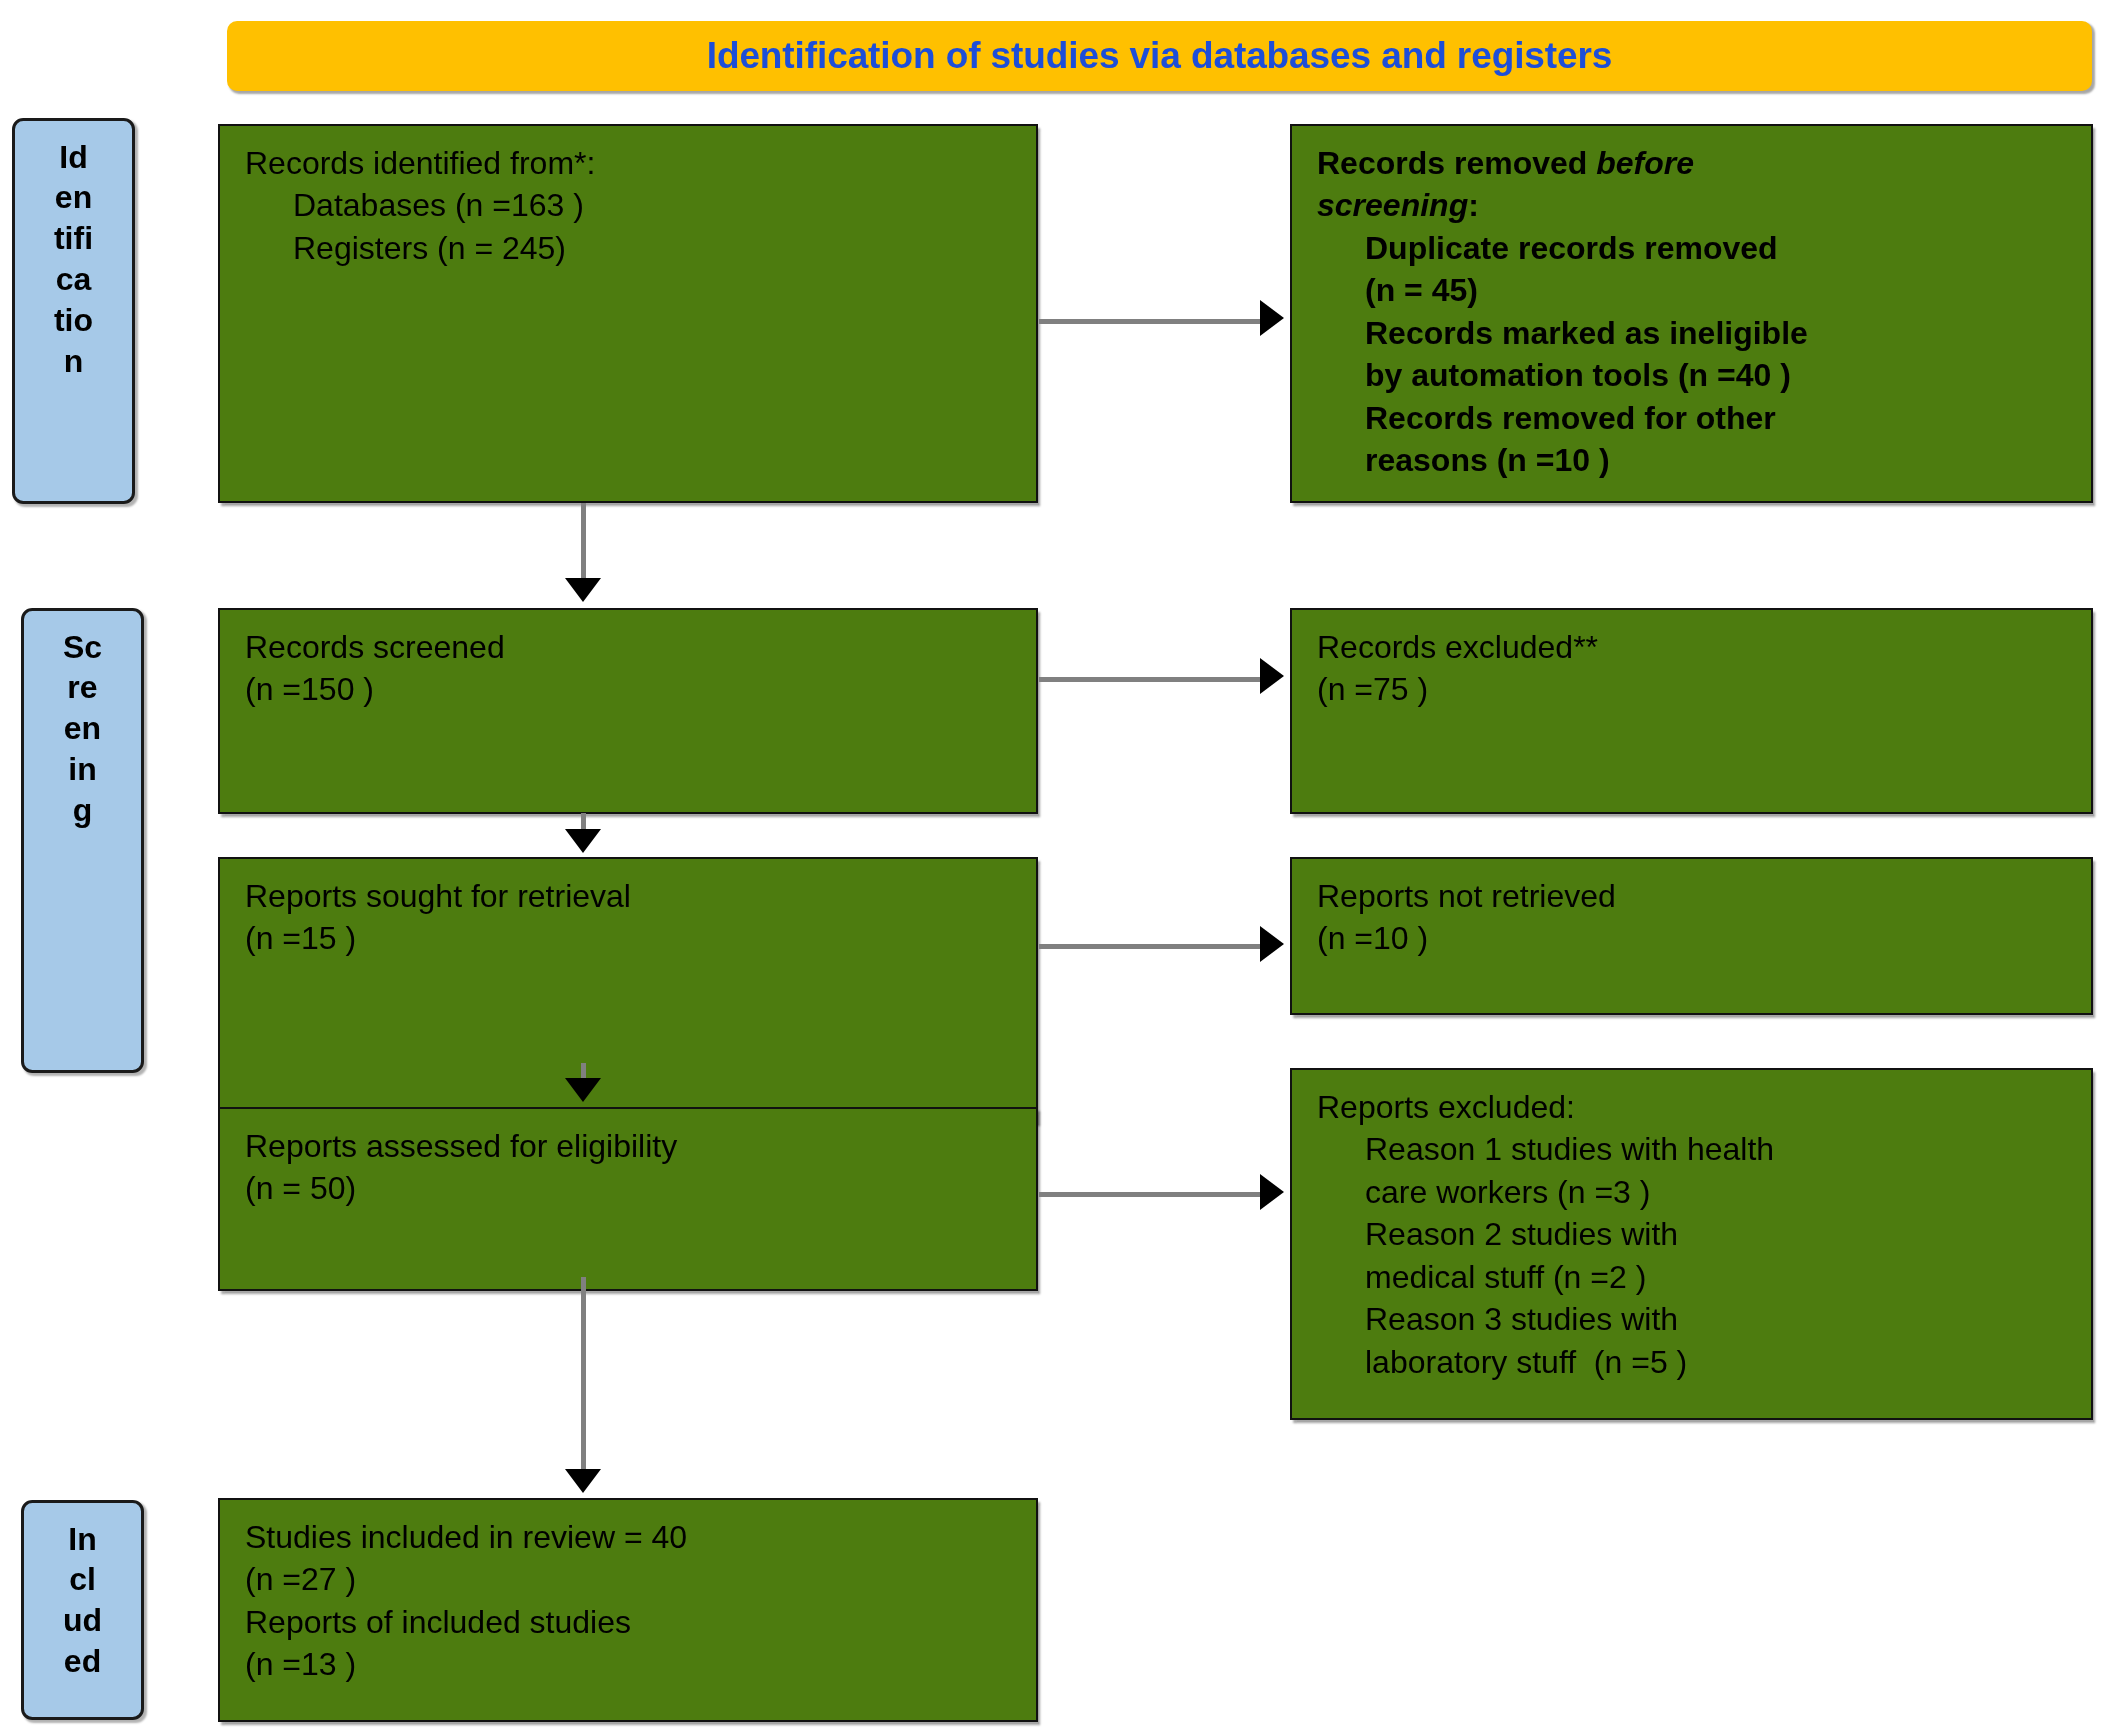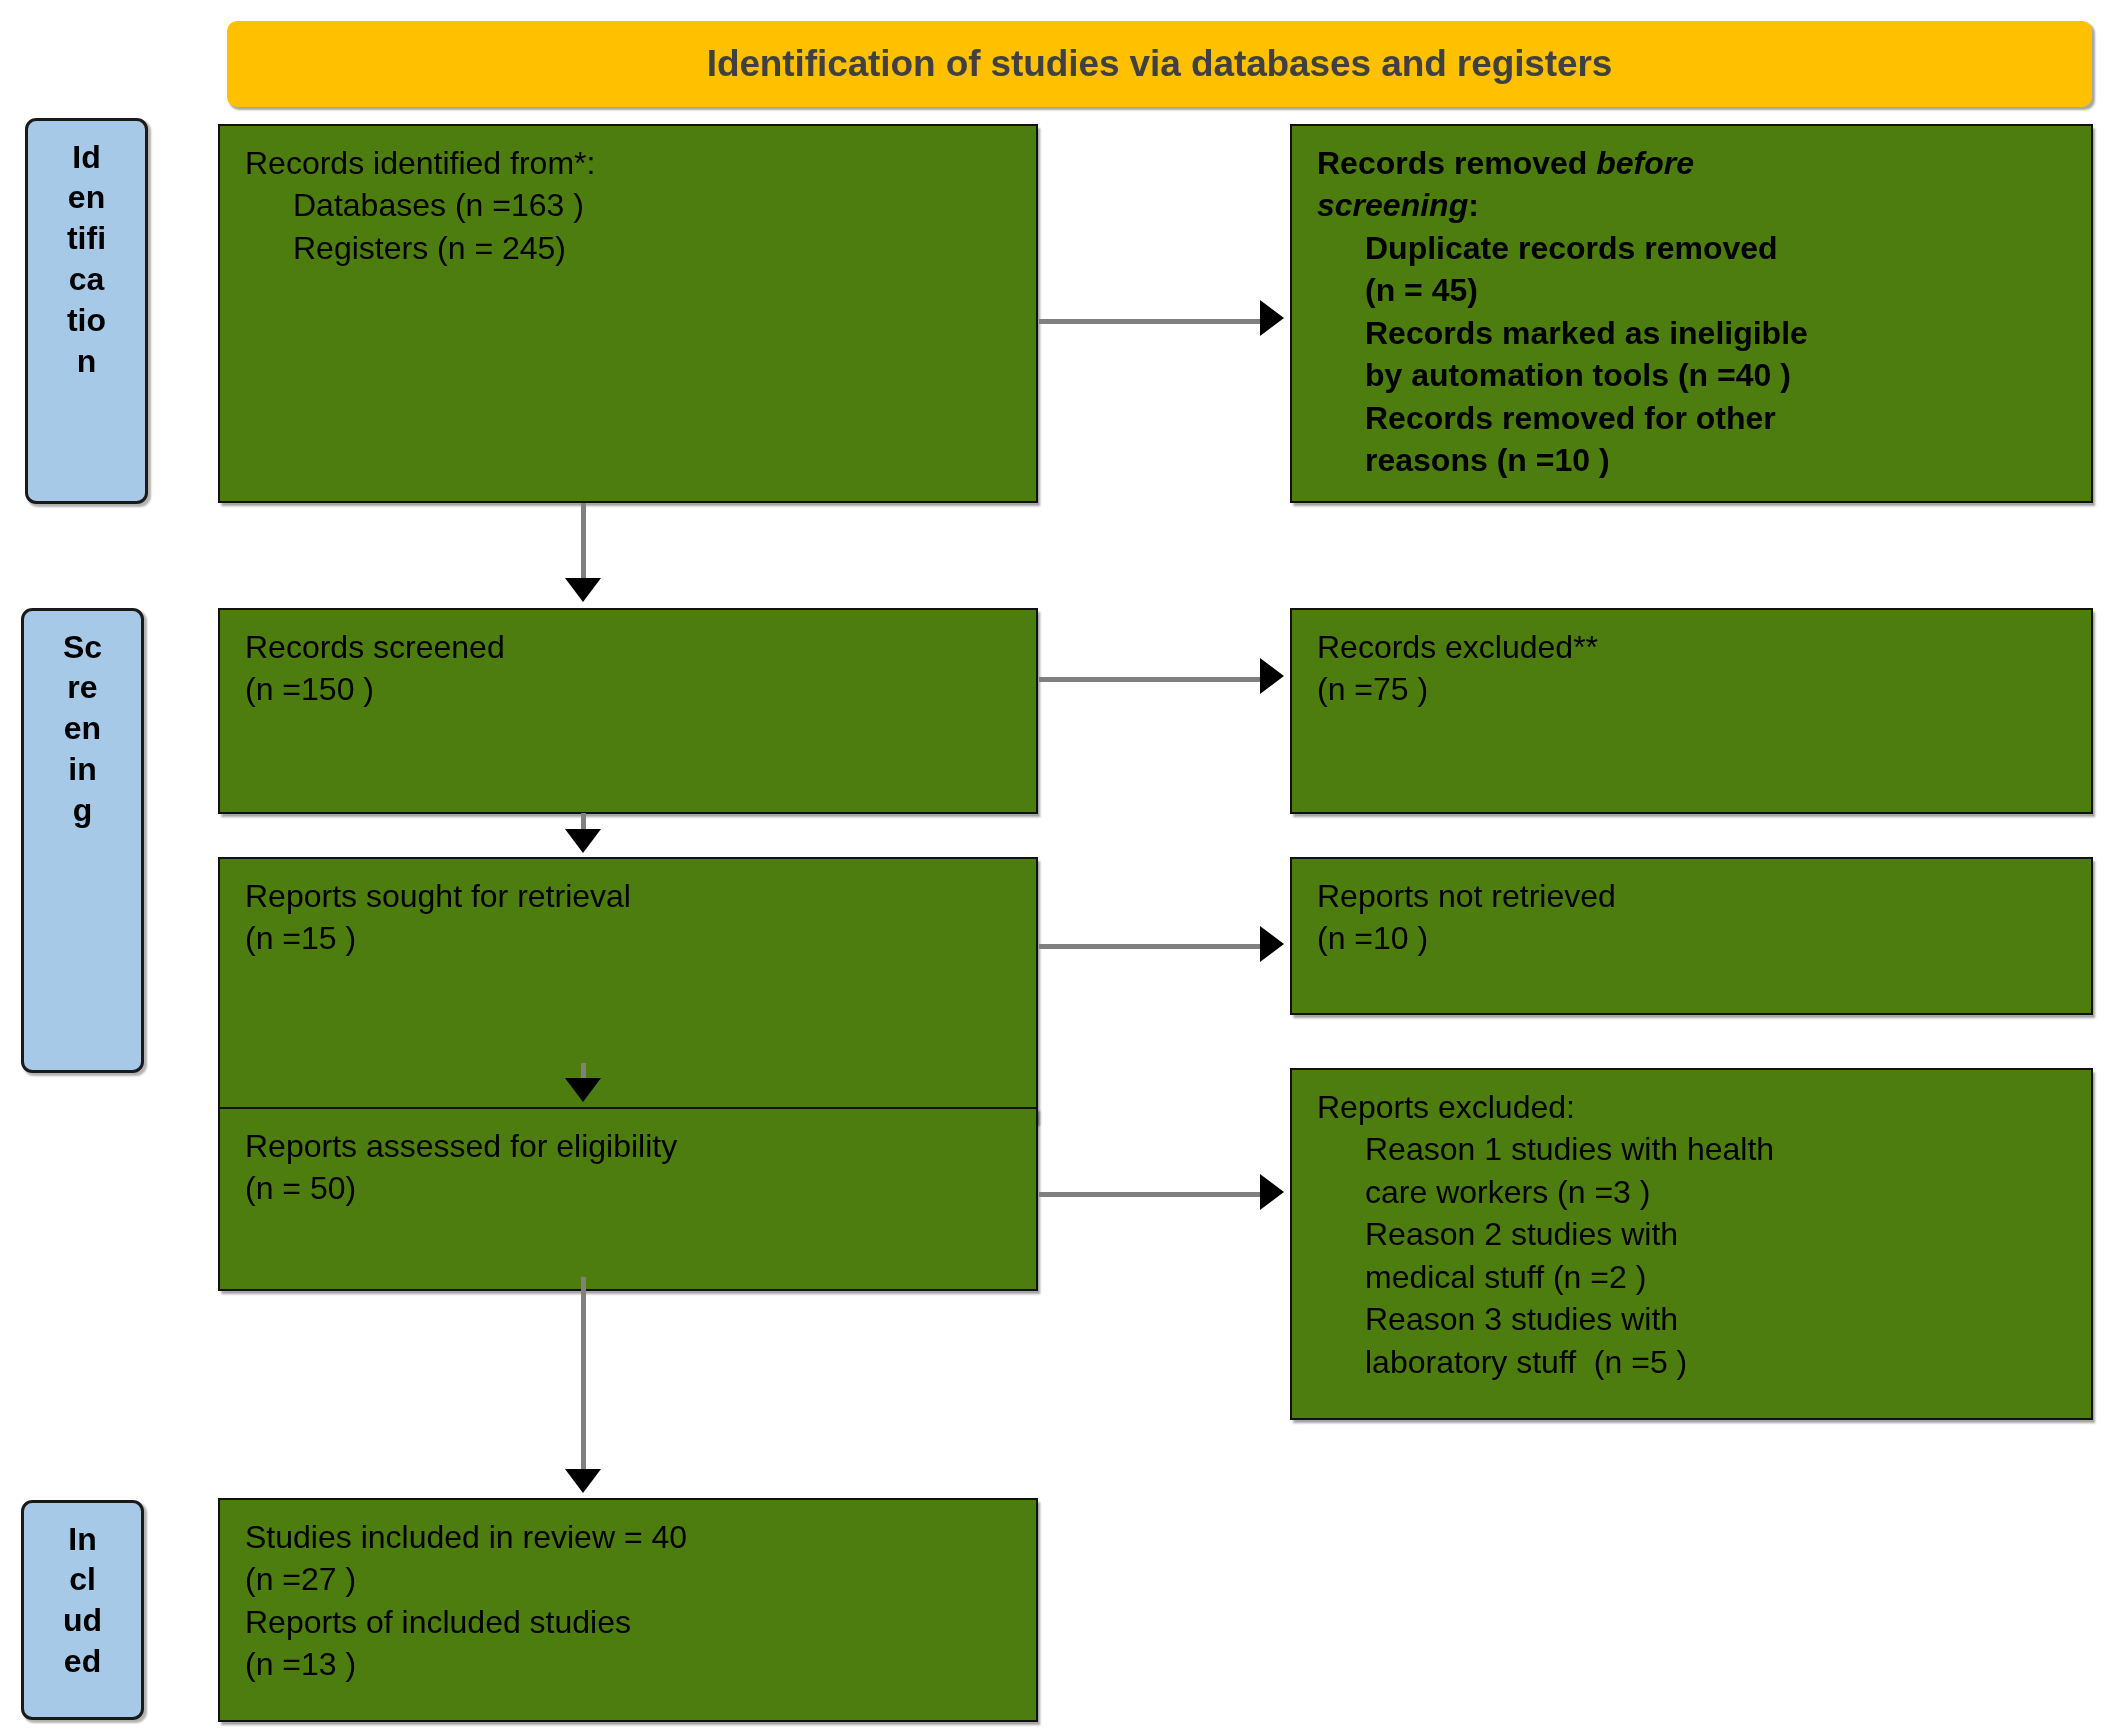--- a/index.html
+++ b/index.html
@@ -17,28 +17,28 @@
     background: #ffffff;
     overflow: hidden;
   }
 
   
   .header-banner {
     position: absolute;
     left: 227px;
     top: 21px;
     width: 1865px;
-    height: 86px;
+    height: 70px;
     background: #FFC000;
     border-radius: 10px;
     box-shadow: 2.1px 2.8px 2.1px rgba(0,0,0,0.35);
     display: flex;
     align-items: center;
     justify-content: center;
-    color: #404040;
+    color: #1d4ed8;
     font-weight: bold;
     font-size: 37px;
     letter-spacing: -0.1px;
   }
 
   
   .stage-bar {
     position: absolute;
     background: #A6C9E8;
     border: 3.5px solid #1a1a1a;
@@ -53,21 +53,21 @@
   .stage-bar .stage-text {
     color: #000000;
     font-weight: bold;
     font-size: 32px;
     line-height: 1.28;
     text-align: center;
     white-space: pre-line;
     word-break: break-all;
   }
 
-  #stage-identification { left: 25px;  top: 118px;  width: 123px; height: 386px; }
+  #stage-identification { left: 12px;  top: 118px;  width: 123px; height: 386px; }
   #stage-screening      { left: 21px;  top: 608px;  width: 123px; height: 465px; }
   #stage-included       { left: 21px;  top: 1500px; width: 123px; height: 220px; }
 
   
   .flow-box {
     position: absolute;
     background: #4d7c0f;
     border: 2.8px solid #111111;
     box-sizing: border-box;
     box-shadow: 2.8px 3.5px 2.1px rgba(0,0,0,0.35);

